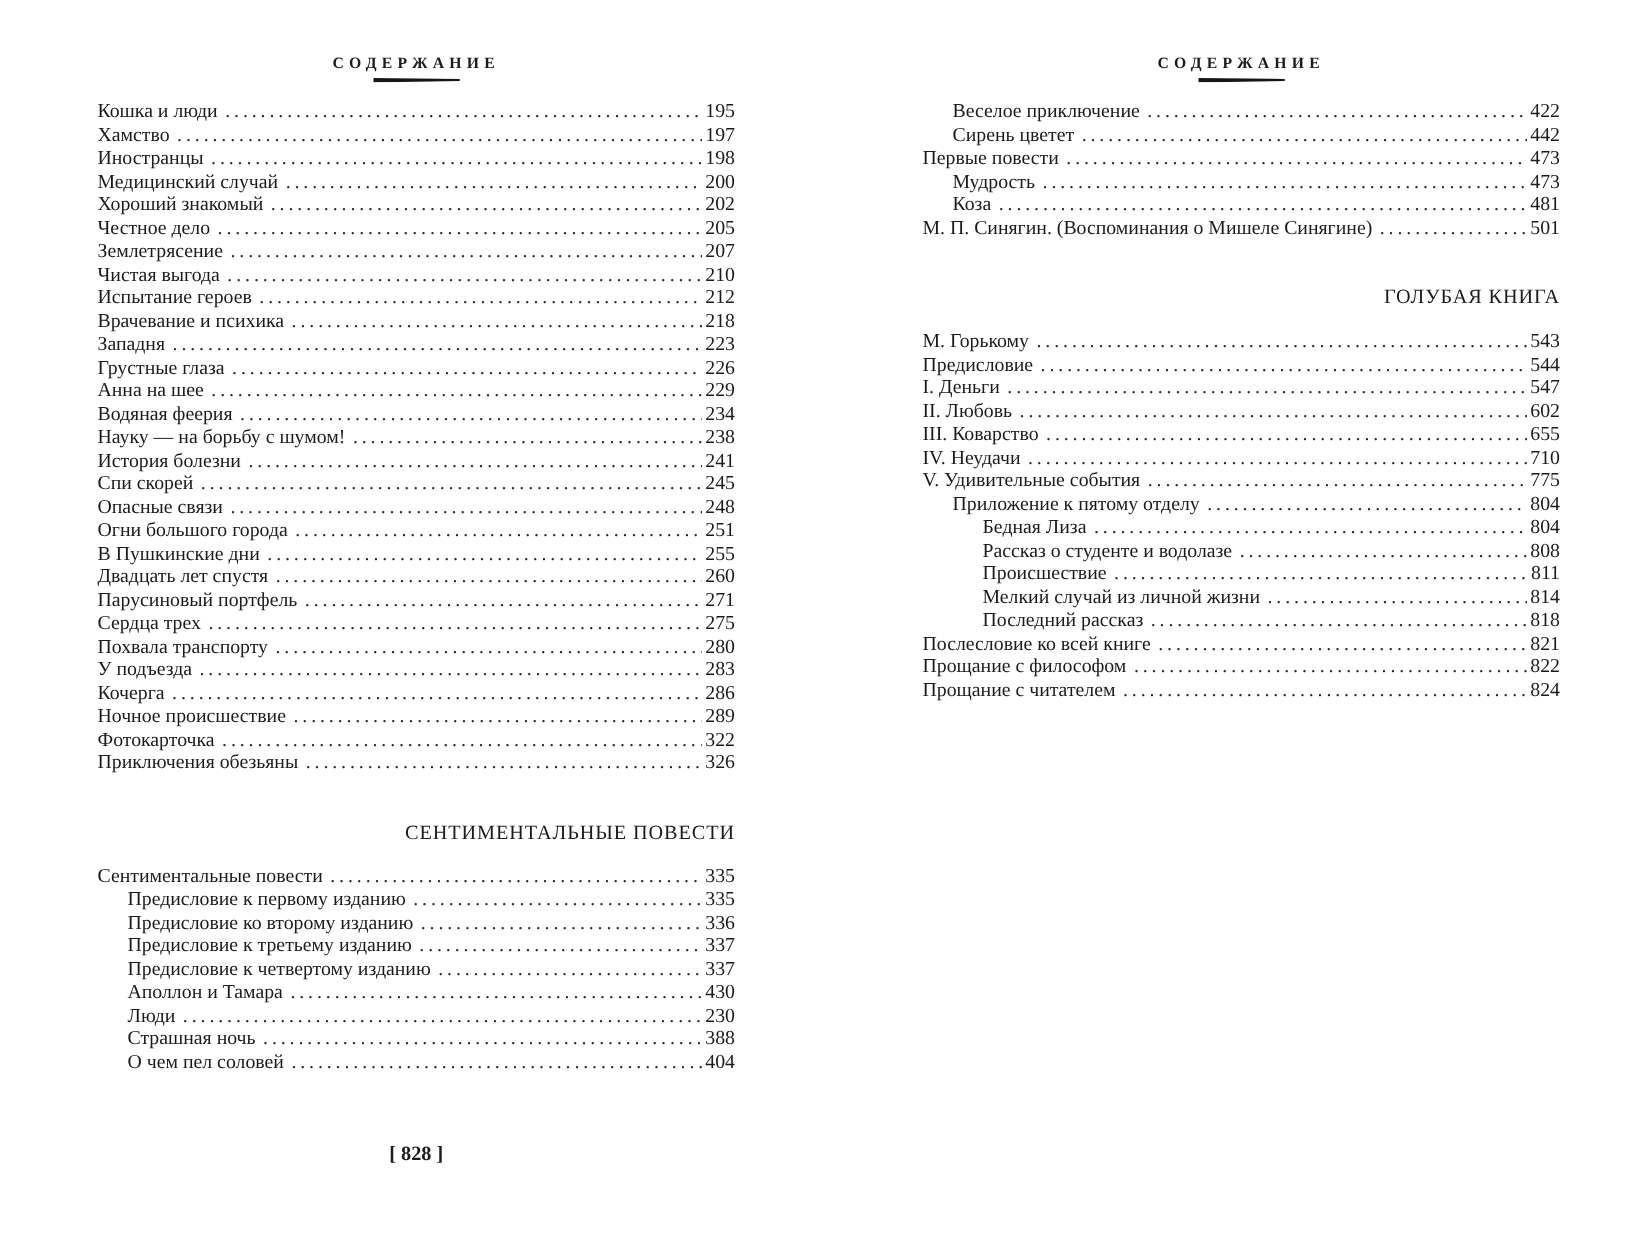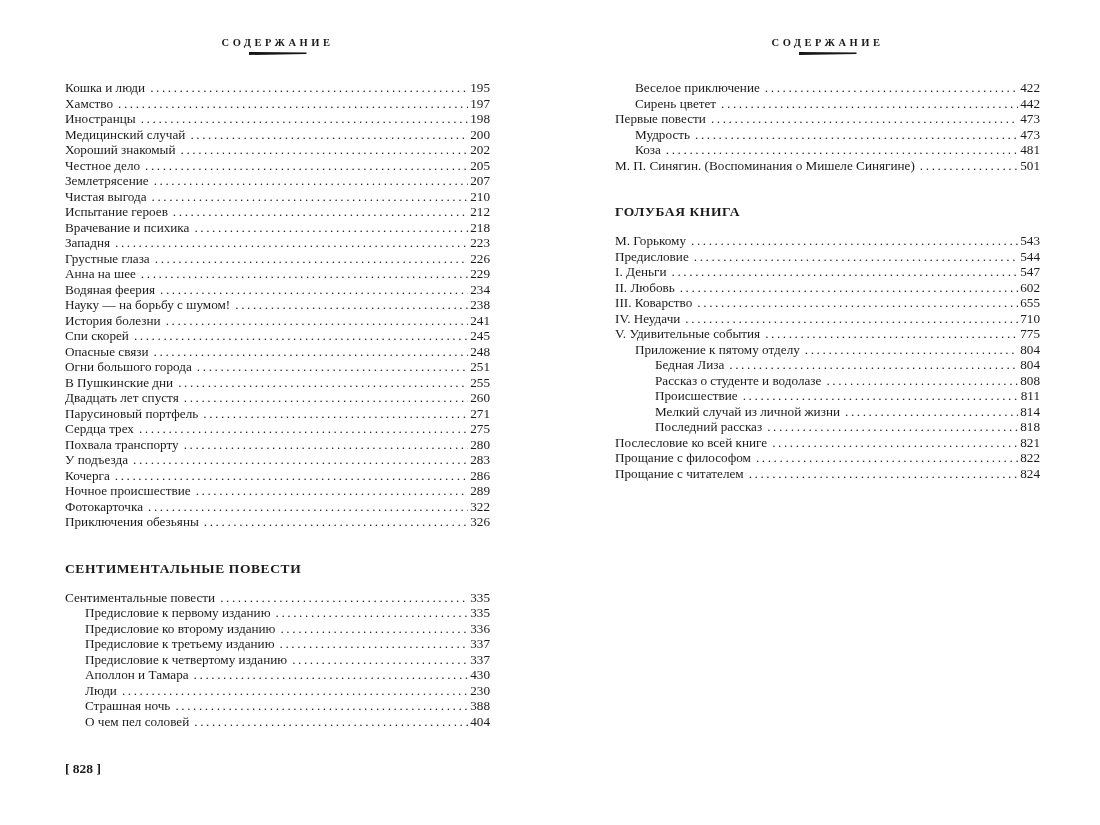--- a/index.html
+++ b/index.html
@@ -17,21 +17,21 @@
     padding: 36px 60px 48px 65px;
     gap: 125px;
   }
   .page {
     width: 425px;
     display: flex;
     flex-direction: column;
   }
   .page-header {
     text-align: center;
-    margin-bottom: 25px;
+    margin-bottom: 11px;
   }
   .running-head {
     font-weight: bold;
     font-size: 10.5px;
     letter-spacing: 3.5px;
     line-height: 14px;
     white-space: nowrap;
   }
   .header-rule {
     width: 58px;
@@ -58,29 +58,30 @@
     white-space: nowrap;
     margin: 0 2px 0 5px;
     color: #222;
   }
   .toc-leader::after {
     content: "........................................................................................................................................................";
     letter-spacing: 2.6px;
   }
   .toc-page { white-space: nowrap; }
   .section-heading {
-    text-align: left;
-    font-weight: bold;
+    text-align: right;
+    font-weight: normal;
     font-size: 13.5px;
     letter-spacing: 0.6px;
     margin: 30px 0 13px;
     line-height: 17px;
   }
   .page-footer {
     margin-top: auto;
+    text-align: center;
     font-weight: bold;
     font-size: 13.5px;
     line-height: 16px;
   }
 </style>
 </head>
 <body>
 
 <div class="spread">
 

